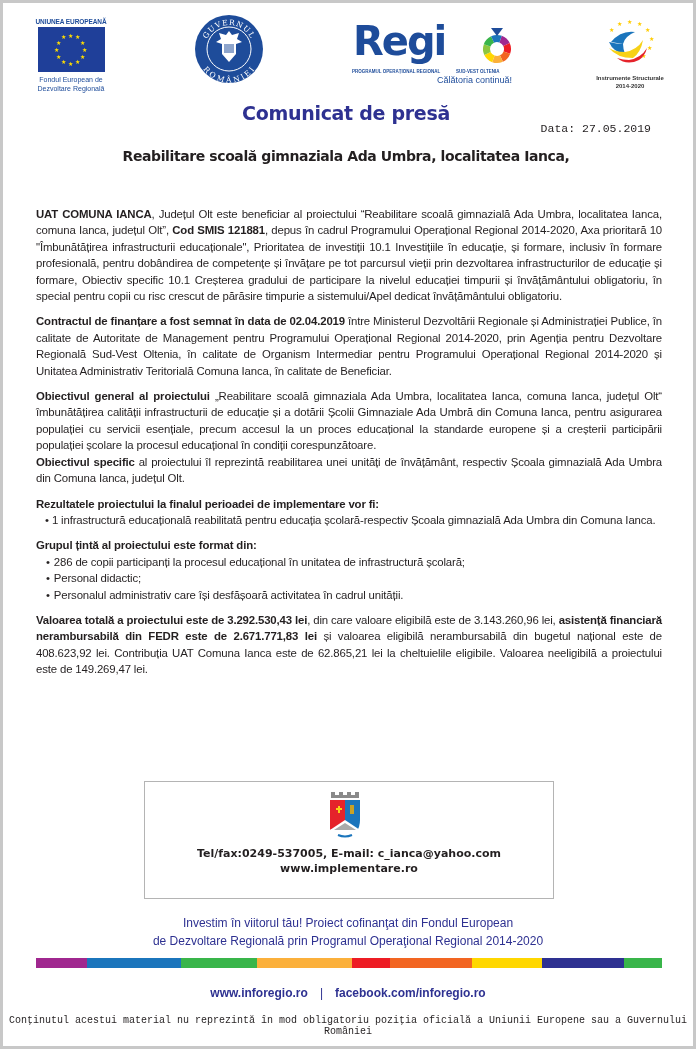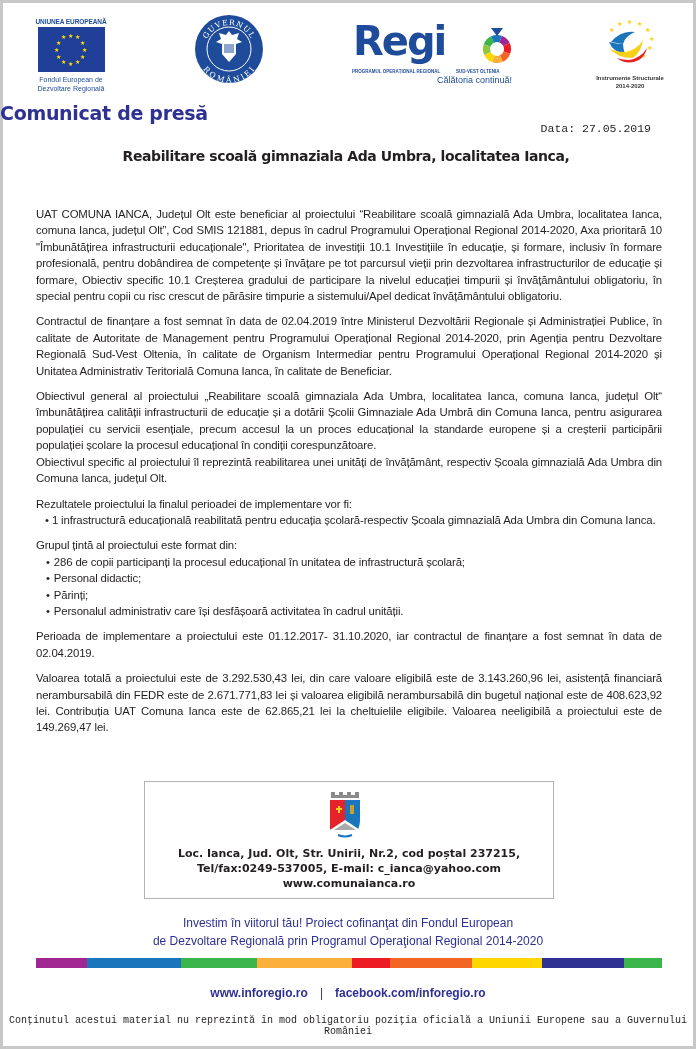--- a/index.html
+++ b/index.html
@@ -25,29 +25,29 @@
   .regio-word { position: absolute; left: 3px; top: -4px; font-family: "DejaVu Sans", sans-serif; font-weight: bold; font-size: 40px; color: #1e4c9a; letter-spacing: -2px; }
   .regio-small-l { position: absolute; left: 2px; top: 47px; font-size: 4.5px; color: #1e4c9a; font-weight: bold; white-space: nowrap; }
   .regio-small-r { position: absolute; left: 106px; top: 47px; font-size: 4.5px; color: #1e4c9a; font-weight: bold; white-space: nowrap; }
   .regio-tag { position: absolute; left: 44px; top: 53px; font-size: 9px; color: #1e4c9a; white-space: nowrap; margin-left: 43px; }
   .regio-wheel { position: absolute; left: 129px; top: 6px; width: 36px; height: 36px; }
 
   .logo-is { position: absolute; left: 585px; top: 18px; width: 90px; text-align: center; }
   .logo-is .is-label { font-size: 6px; font-weight: bold; color: #333; line-height: 8px; white-space: nowrap; }
 
   
-  .title { position: absolute; left: 0; width: 692px; top: 102px; text-align: left; font-family: "DejaVu Sans", sans-serif; font-size: 19px; font-weight: bold; color: #2e3191; letter-spacing: -0.3px; }
+  .title { position: absolute; left: 0; width: 692px; top: 102px; text-align: center; font-family: "DejaVu Sans", sans-serif; font-size: 19px; font-weight: bold; color: #2e3191; letter-spacing: -0.3px; }
   .date { position: absolute; right: 45px; top: 122px; font-size: 11.5px; color: #231f20; font-family: Liberation Mono, monospace; }
   .subtitle { position: absolute; left: 0; width: 692px; top: 146px; text-align: center; font-family: "DejaVu Sans", sans-serif; font-size: 14px; font-weight: bold; line-height: 20px; letter-spacing: -0.4px; }
 
   
   .body { position: absolute; left: 36px; width: 626px; top: 206px; font-size: 11.4px; line-height: 16.4px; text-align: justify; letter-spacing: -0.15px; }
   .body p { margin: 0 0 9px 0; }
   .body p.tight { margin-bottom: 0; }
-  .body b { font-weight: normal; }
+  .body b { font-weight: bold; }
   .list { margin: 0 0 9px 0; padding: 0; list-style: none; }
   .list li { padding-left: 10px; }
   .list li .bullet { margin-right: 4px; }
   .res-item { text-indent: 6px; }
 
   
   .contact { position: absolute; left: 144px; top: 781px; width: 408px; height: 116px; border: 1px solid #b4b4b4; text-align: center; }
   .crest { position: absolute; left: 180px; top: 4px; width: 40px; height: 56px; }
   .contact-text { position: absolute; left: 0; width: 408px; top: 64px; font-family: "DejaVu Sans", sans-serif; font-size: 11px; font-weight: bold; line-height: 15px; color: #231f20; }
 
@@ -156,44 +156,41 @@
   <p class="tight"><b>Obiectivul general al proiectului</b><span> „Reabilitare scoală gimnaziala Ada Umbra, localitatea Ianca, comuna Ianca, județul Olt“ îmbunătățirea calității infrastructurii de educație și a dotării Școlii Gimnaziale Ada Umbră din Comuna Ianca, pentru asigurarea populației cu servicii esențiale, precum accesul la un proces educațional la standarde europene și a creșterii participării populației școlare la procesul educațional în condiții corespunzătoare.</span></p>
   <p><b>Obiectivul specific</b><span> al proiectului îl reprezintă reabilitarea unei unități de învățământ, respectiv Școala gimnazială Ada Umbra din Comuna Ianca, județul Olt.</span></p>
 
   <p class="tight"><b>Rezultatele proiectului la finalul perioadei de implementare vor fi:</b></p>
   <p class="res-item">&nbsp;<span>•</span> <span>1 infrastructură educațională reabilitată pentru educația școlară-respectiv Școala gimnazială Ada Umbra din Comuna Ianca.</span></p>
 
   <p class="tight"><b>Grupul țintă al proiectului este format din:</b></p>
   <ul class="list">
     <li><span class="bullet">•</span><span>286 de copii participanți la procesul educațional în unitatea de infrastructură școlară;</span></li>
     <li><span class="bullet">•</span><span>Personal didactic;</span></li>
-    <li><span class="bullet">•</span><span>Părinți;</span></li>
     <li><span class="bullet">•</span><span>Personalul administrativ care își desfășoară activitatea în cadrul unității.</span></li>
   </ul>
 
-  <p><b>Perioada de implementare a proiectului</b><span> este 01.12.2017- 31.10.2020, iar contractul de finanțare a fost semnat în data de 02.04.2019.</span></p>
 
   <p><b>Valoarea totală a proiectului este de 3.292.530,43 lei</b><span>, din care valoare eligibilă este de 3.143.260,96 lei, </span><b>asistență financiară nerambursabilă din FEDR este de 2.671.771,83 lei</b><span> și valoarea eligibilă nerambursabilă din bugetul național este de 408.623,92 lei. Contribuția UAT Comuna Ianca este de 62.865,21 lei la cheltuielile eligibile. Valoarea neeligibilă a proiectului este de 149.269,47 lei.</span></p>
 </div>
 
 <div class="contact">
   <svg class="crest" viewBox="0 0 40 56">
     <path d="M6 12 h28 v-6 h-4 v3 h-4 v-3 h-4 v3 h-4 v-3 h-4 v3 h-4 v-3 h-4z" fill="#8a8a8a"></path>
     <path d="M5 14 h30 v20 q0 14 -15 20 q-15 -6 -15 -20z" fill="#1b75bc"></path>
     <path d="M5 14 h15 v22 l-15 8z" fill="#e5232b"></path>
     <path d="M5 44 l15 -10 15 10 q-3 7 -15 12 q-12 -5 -15 -12z" fill="#fff"></path>
     <path d="M9 44 l11 -7 11 7z" fill="#aaa"></path>
     <path d="M11 23 h6 M14 20 v7" stroke="#f7d117" stroke-width="2"></path>
     <rect x="25" y="19" width="4" height="9" fill="#c9a227"></rect>
     <path d="M13 49 q7 3 14 0" stroke="#1b75bc" stroke-width="2" fill="none"></path>
   </svg>
   <div class="contact-text">
-    <div>Loc. Ianca, Jud. Olt, Str. Unirii, Nr.2, cod poștal 237215,</div>
     <div>Tel/fax:0249-537005, E-mail: c_ianca@yahoo.com</div>
-    <div>www.comunaianca.ro</div>
+    <div>www.implementare.ro</div>
   </div>
 </div>
 
 <div class="invest">
   <div>Investim în viitorul tău! Proiect cofinanţat din Fondul European</div>
   <div>de Dezvoltare Regională prin Programul Operaţional Regional 2014-2020</div>
 </div>
 <div class="stripe" id="stripe">
     <div style="background: rgb(160, 39, 143); flex: 8 1 0%;"></div>
     <div style="background: rgb(27, 117, 188); flex: 15 1 0%;"></div>

